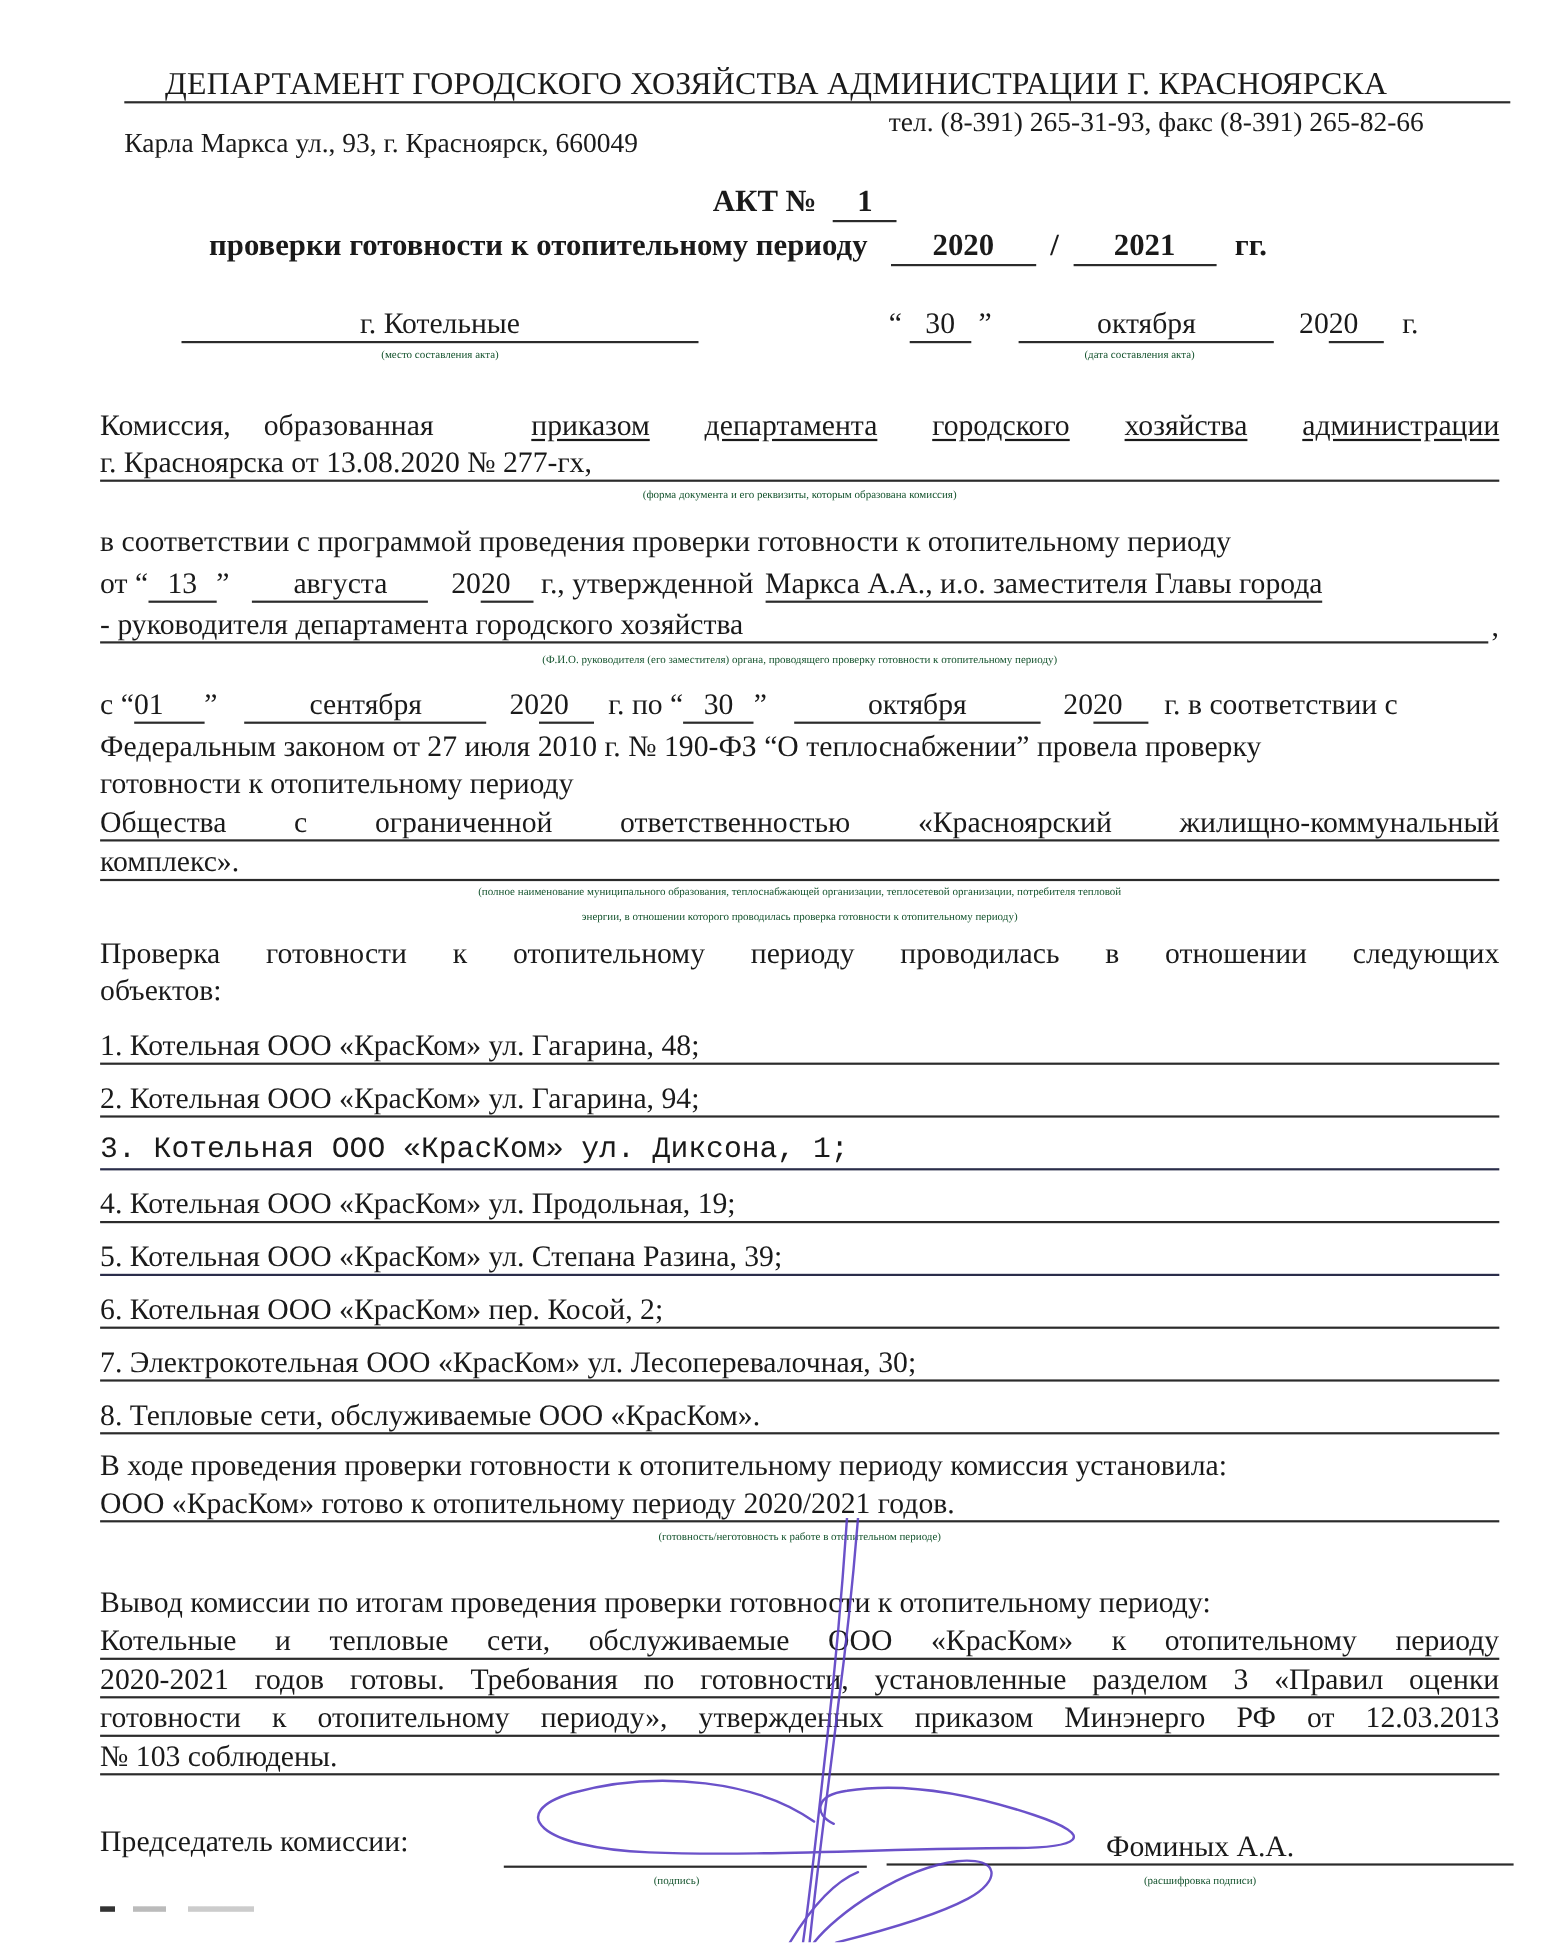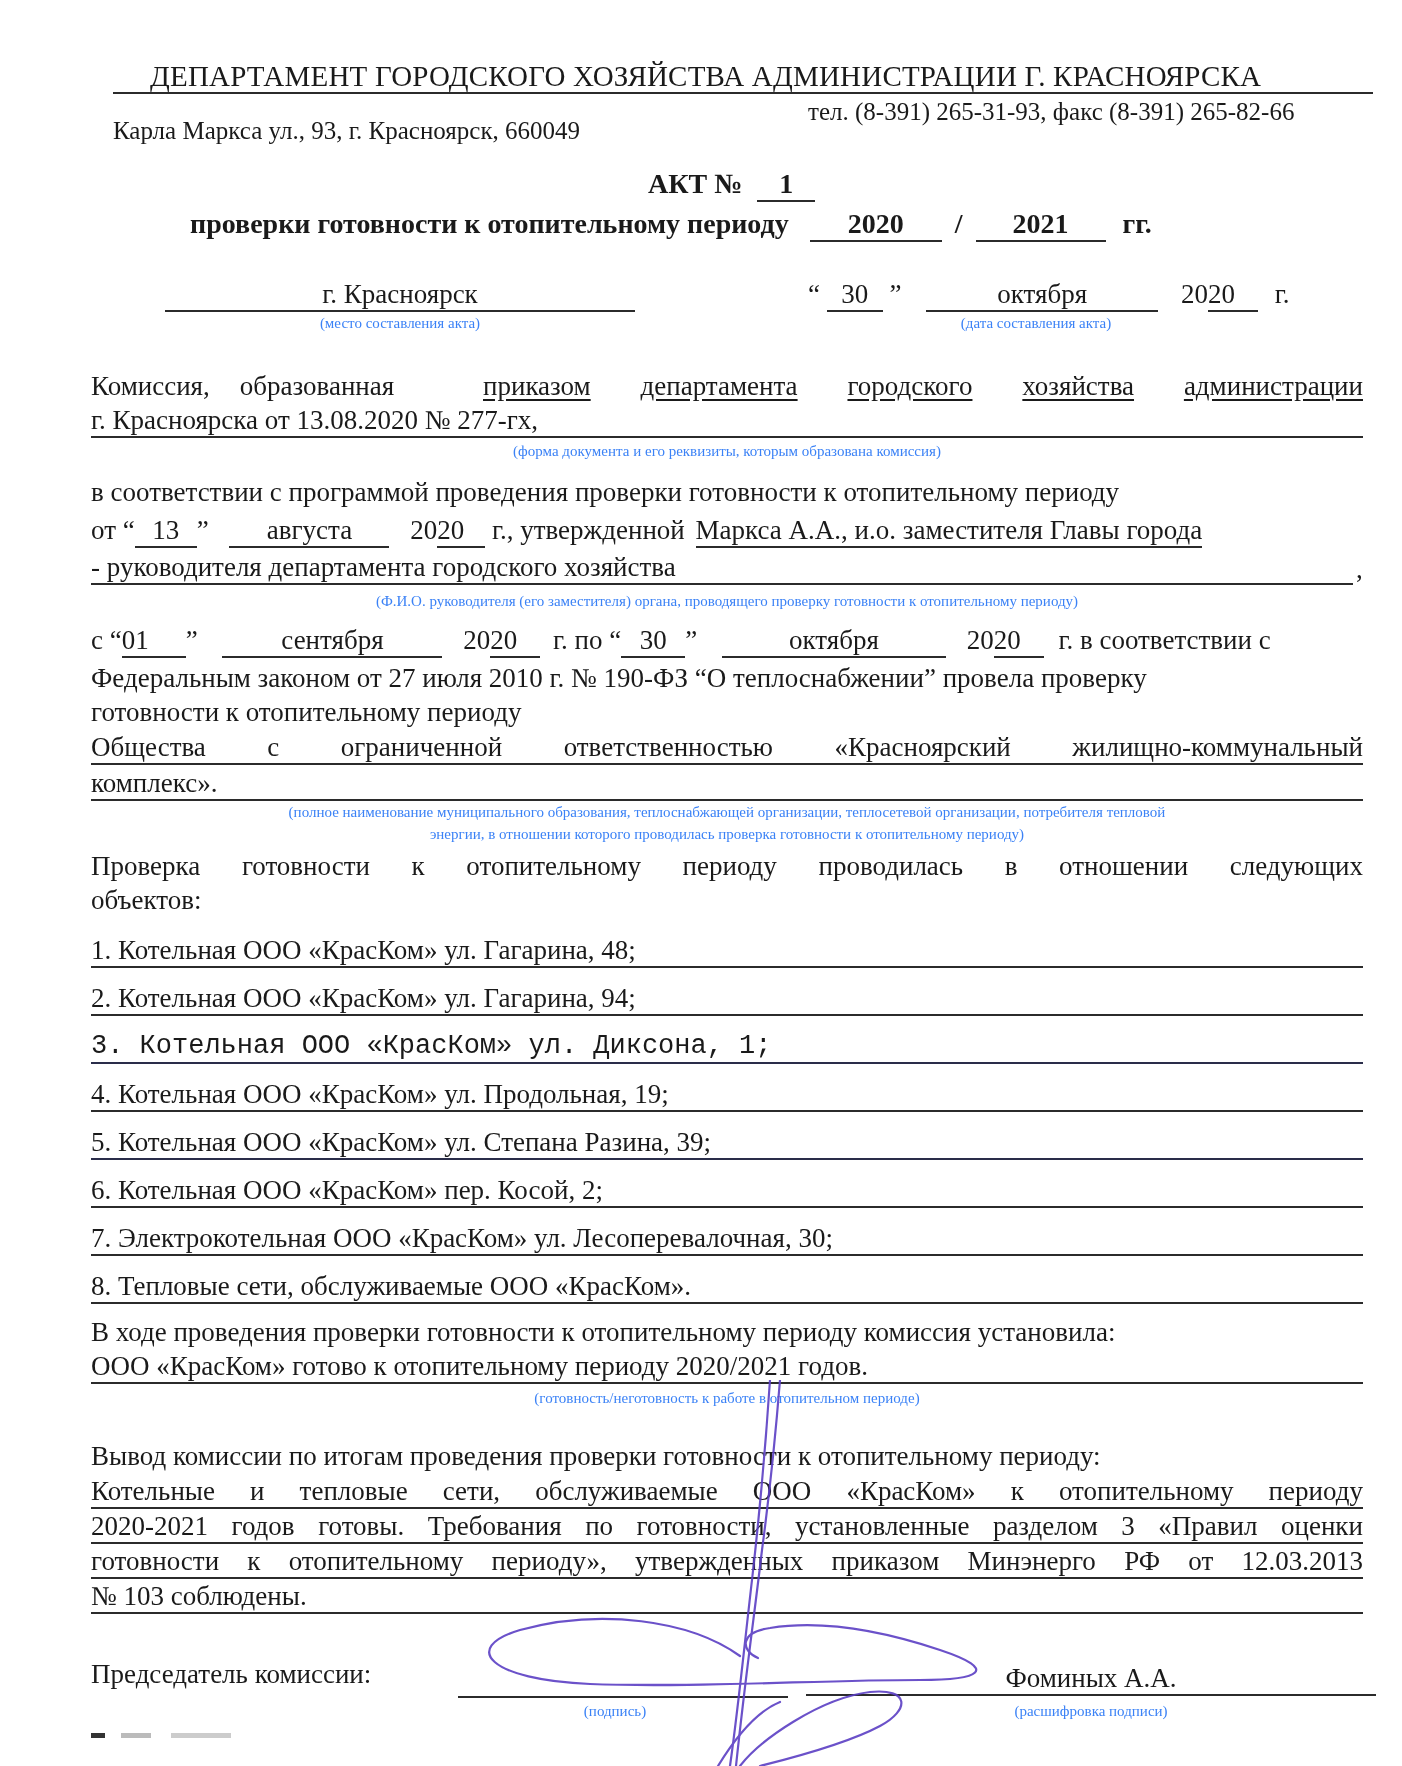--- a/index.html
+++ b/index.html
@@ -1,20 +1,20 @@
 <!DOCTYPE html>
 <html><head>
 <meta charset="utf-8">
 <style>
   html, body { margin:0; padding:0; background:#ffffff; }
   body { width:1402px; height:1766px; position:relative; overflow:hidden;
          font-family:"Liberation Serif", "DejaVu Serif", serif; color:#1a1a1a; }
   .abs { position:absolute; white-space:nowrap; }
   .t { font-size:27px; line-height:32px; }
-  .cap { font-size:15px; line-height:18px; color:#3b82f6; }
+  .cap { font-size:10px; line-height:18px; color:#14532d; }
   .b { font-weight:bold; }
   .ul { position:absolute; height:0; border-bottom:2px solid #2b2b2b; }
   .fill { position:absolute; text-align:center; }
   .just { position:absolute; display:flex; justify-content:space-between; white-space:nowrap; }
   .center { position:absolute; text-align:center; white-space:nowrap; }
   svg.sig { position:absolute; left:440px; top:1380px; width:600px; height:386px; pointer-events:none; }
 </style>
 </head>
 <body>
 
@@ -28,21 +28,21 @@
   <span style="display:inline-block; width:58px; text-align:center; border-bottom:2px solid #2b2b2b; margin-left:8px;">1</span>
 </div>
 <div class="abs t b" style="left:190px; top:208px; font-size:28px;">
   <span>проверки готовности к отопительному периоду</span>
   <span style="display:inline-block; width:132px; text-align:center; border-bottom:2px solid #2b2b2b; margin-left:14px;">2020</span>
   <span style="margin:0 6px;">/</span>
   <span style="display:inline-block; width:130px; text-align:center; border-bottom:2px solid #2b2b2b;">2021</span>
   <span style="margin-left:10px;">гг.</span>
 </div>
 
-<div class="fill t" style="left:165px; width:470px; top:278px; border-bottom:2px solid #2b2b2b;">г. Красноярск</div>
+<div class="fill t" style="left:165px; width:470px; top:278px; border-bottom:2px solid #2b2b2b;">г. Котельные</div>
 <div class="center cap" style="left:165px; width:470px; top:314px;">(место составления акта)</div>
 
 <div class="abs t" style="left:808px; top:278px;">
   <span>“</span>
   <span style="display:inline-block; width:56px; text-align:center; border-bottom:2px solid #2b2b2b;">30</span>
   <span>”</span>
   <span style="display:inline-block; width:232px; text-align:center; border-bottom:2px solid #2b2b2b; margin-left:18px;">октября</span>
   <span style="margin-left:16px;">20</span><span style="display:inline-block; width:50px; text-align:left; border-bottom:2px solid #2b2b2b;">20</span>
   <span style="margin-left:10px;">г.</span>
 </div>

